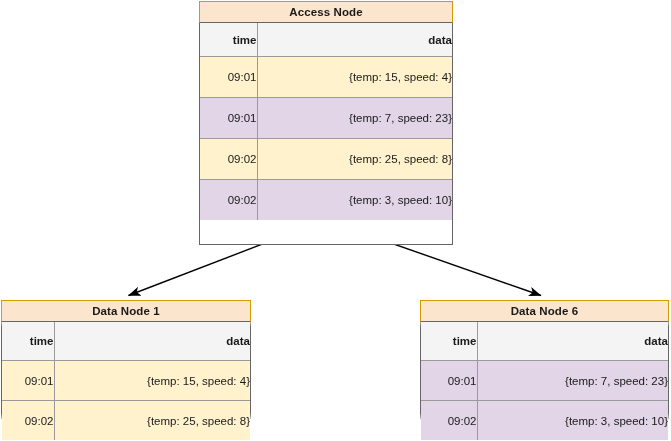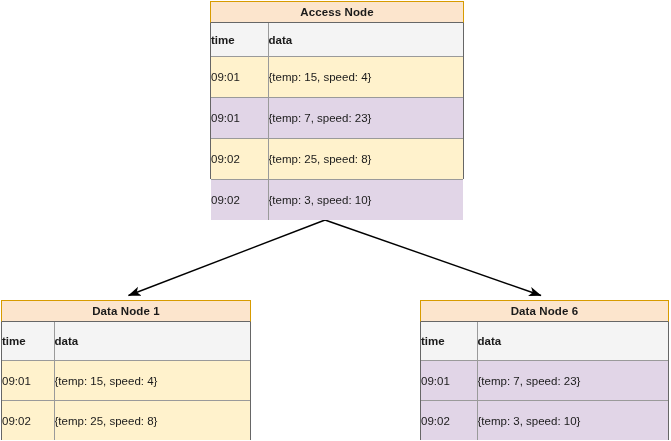--- a/index.html
+++ b/index.html
@@ -54,53 +54,54 @@
   }
   .tbl {
     border-collapse: collapse;
     width: 100%;
     table-layout: fixed;
   }
   .tbl th, .tbl td {
     border: 1px solid #9a9a9a;
     font-size: 11.5px;
     color: #1a1a1a;
-    text-align: left;
+    text-align: right;
     font-weight: normal;
     padding: 0;
     overflow: hidden;
     white-space: nowrap;
   }
   .tbl th {
     background: #f4f4f4;
     font-weight: bold;
     border-top: none;
   }
   .tbl td:first-child, .tbl th:first-child { border-left: none; }
   .tbl td:last-child,  .tbl th:last-child  { border-right: none; }
   .tbl tr:last-child td { border-bottom: none; }
 
   .row-y td { background: #fff2cc; }
   .row-p td { background: #e1d5e7; }
 
   
   #access-node {
-    left: 210px;
+    left: 199px;
     top: 1px;
     width: 254px;
-    height: 178px;
+    height: 244px;
   }
   #access-node .tbl th { height: 33px; }
   #access-node .tbl td { height: 40px; }
   #access-node col.c-time { width: 57px; }
 
   
   .data-node {
     top: 300px;
     height: 140px;
+    border-radius: 27px;
   }
   #data-node-1 { left: 1px;   width: 250px; }
   #data-node-2 { left: 420px; width: 249px; }
   .data-node .tbl th { height: 38px; }
   .data-node .tbl td { height: 39px; }
   #data-node-1 col.c-time { width: 52px; }
   #data-node-2 col.c-time { width: 56px; }
 </style>
 </head>
 <body>

